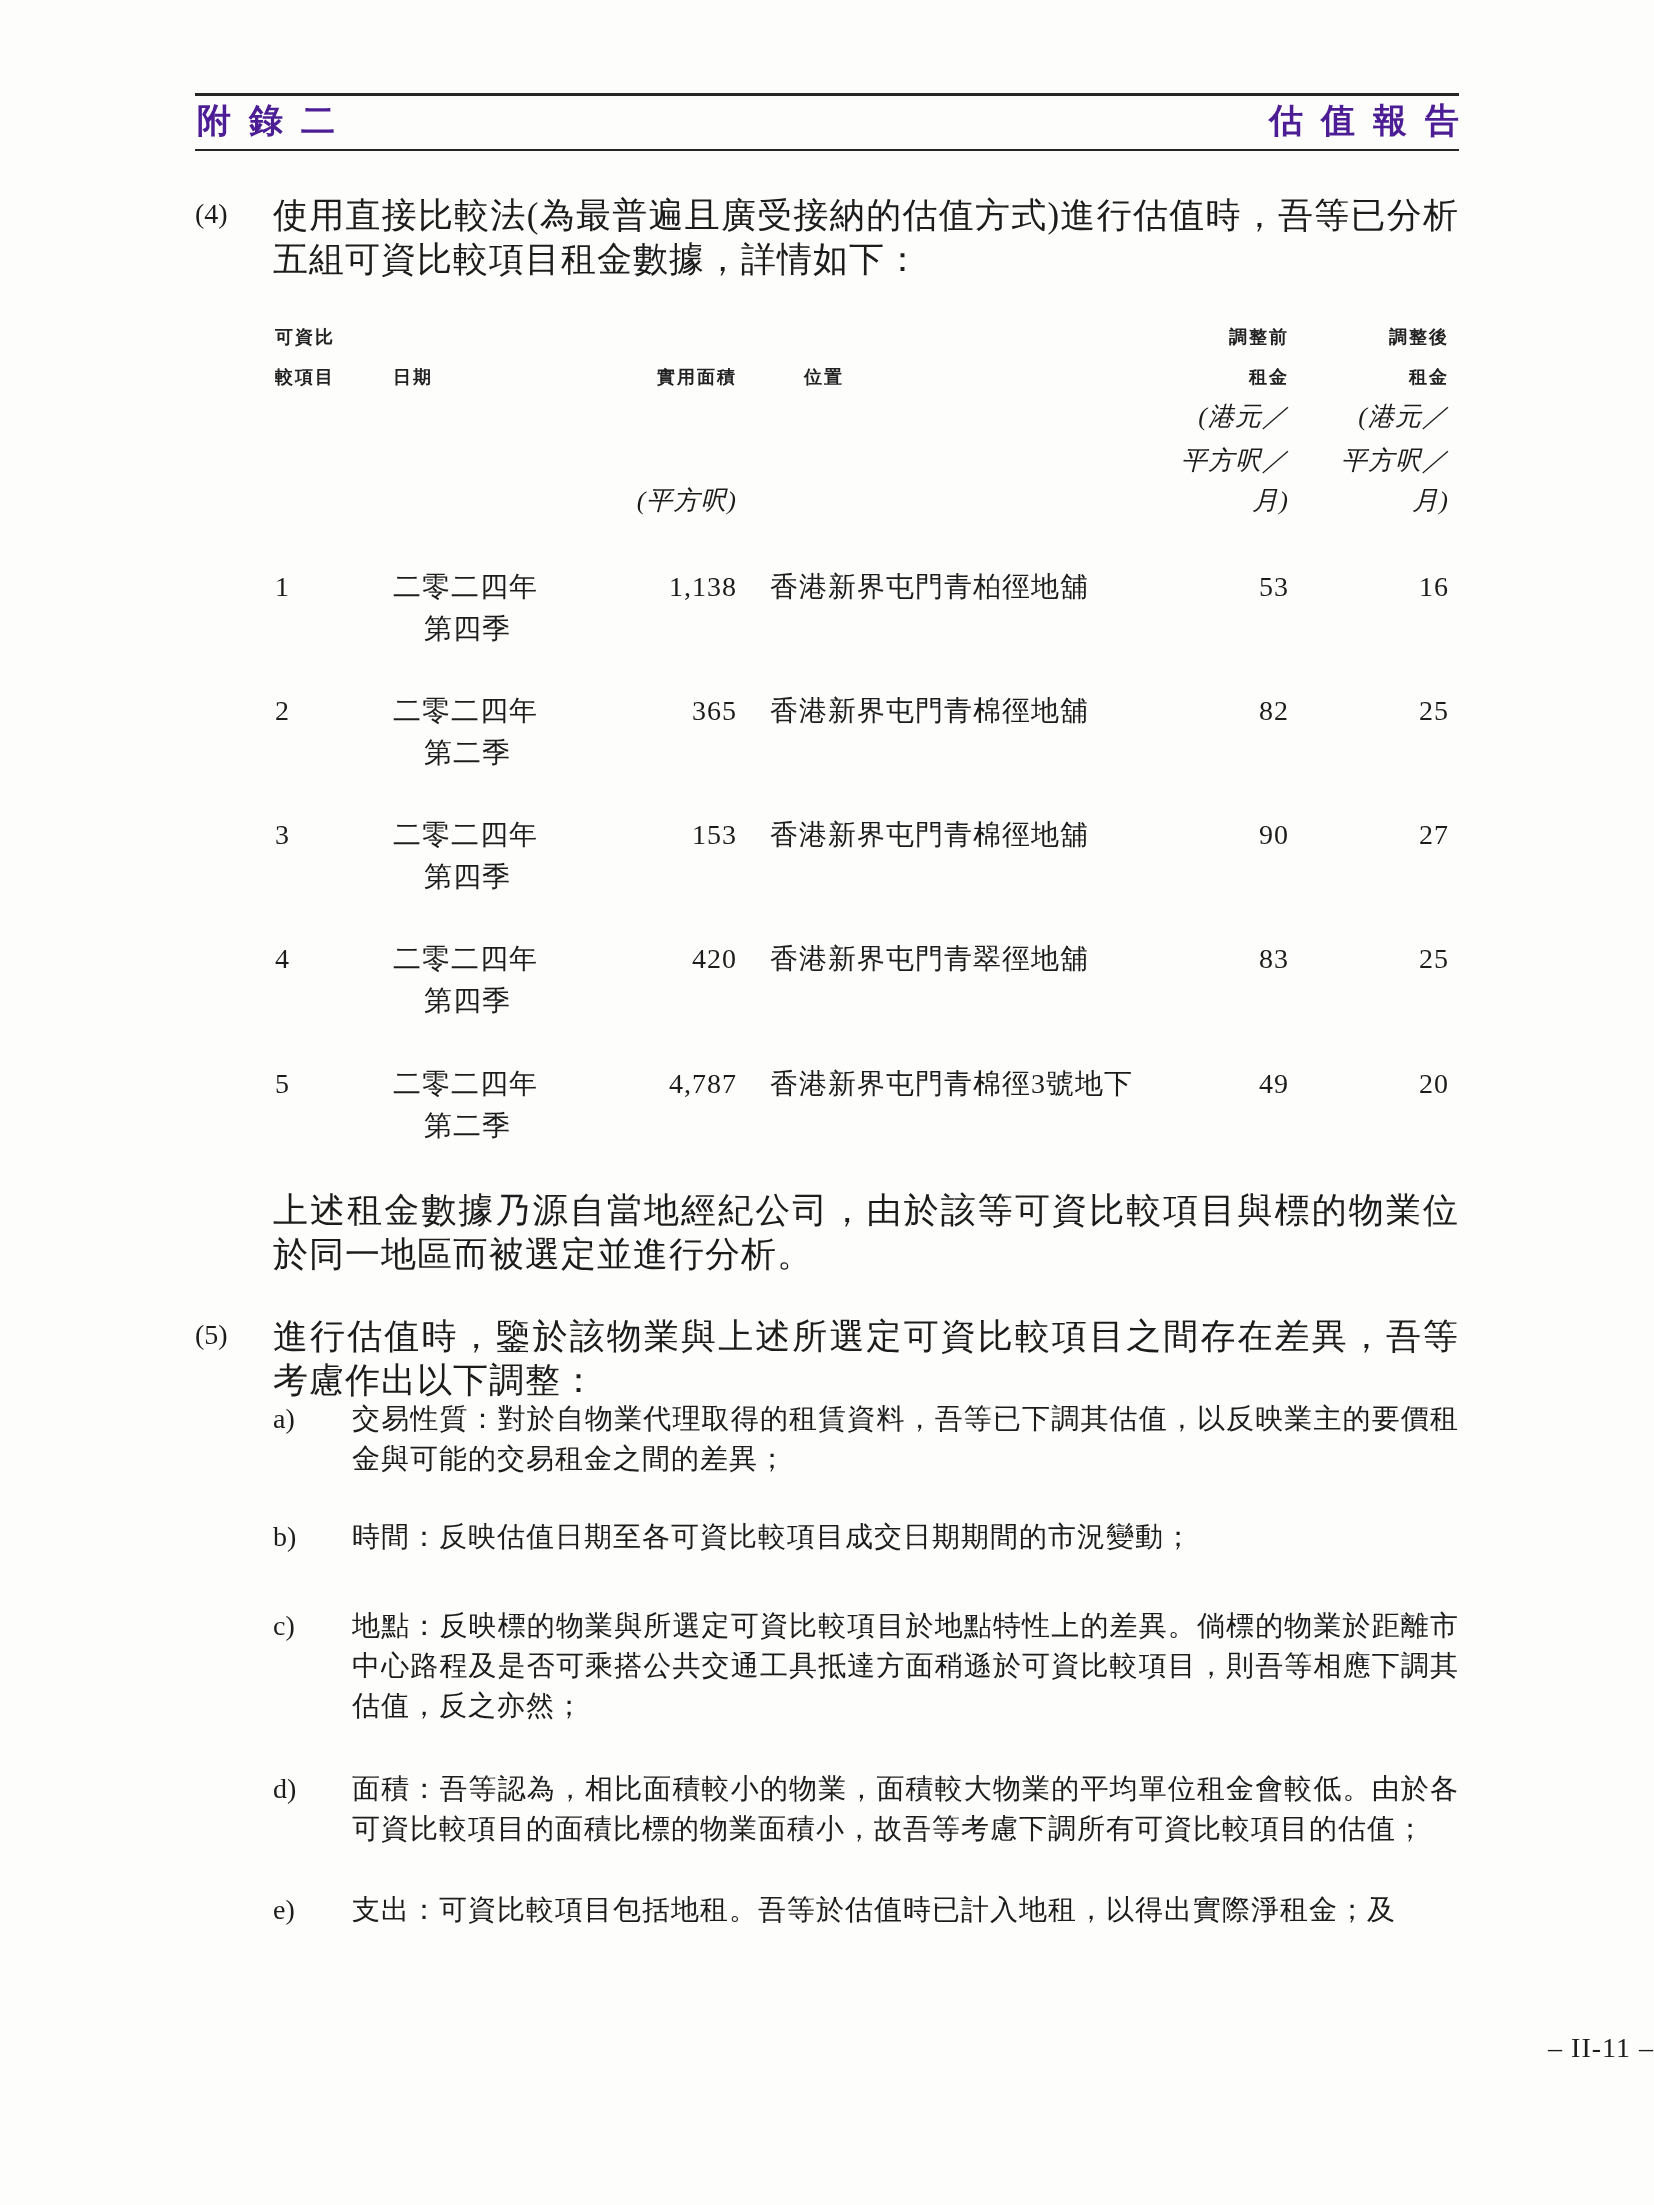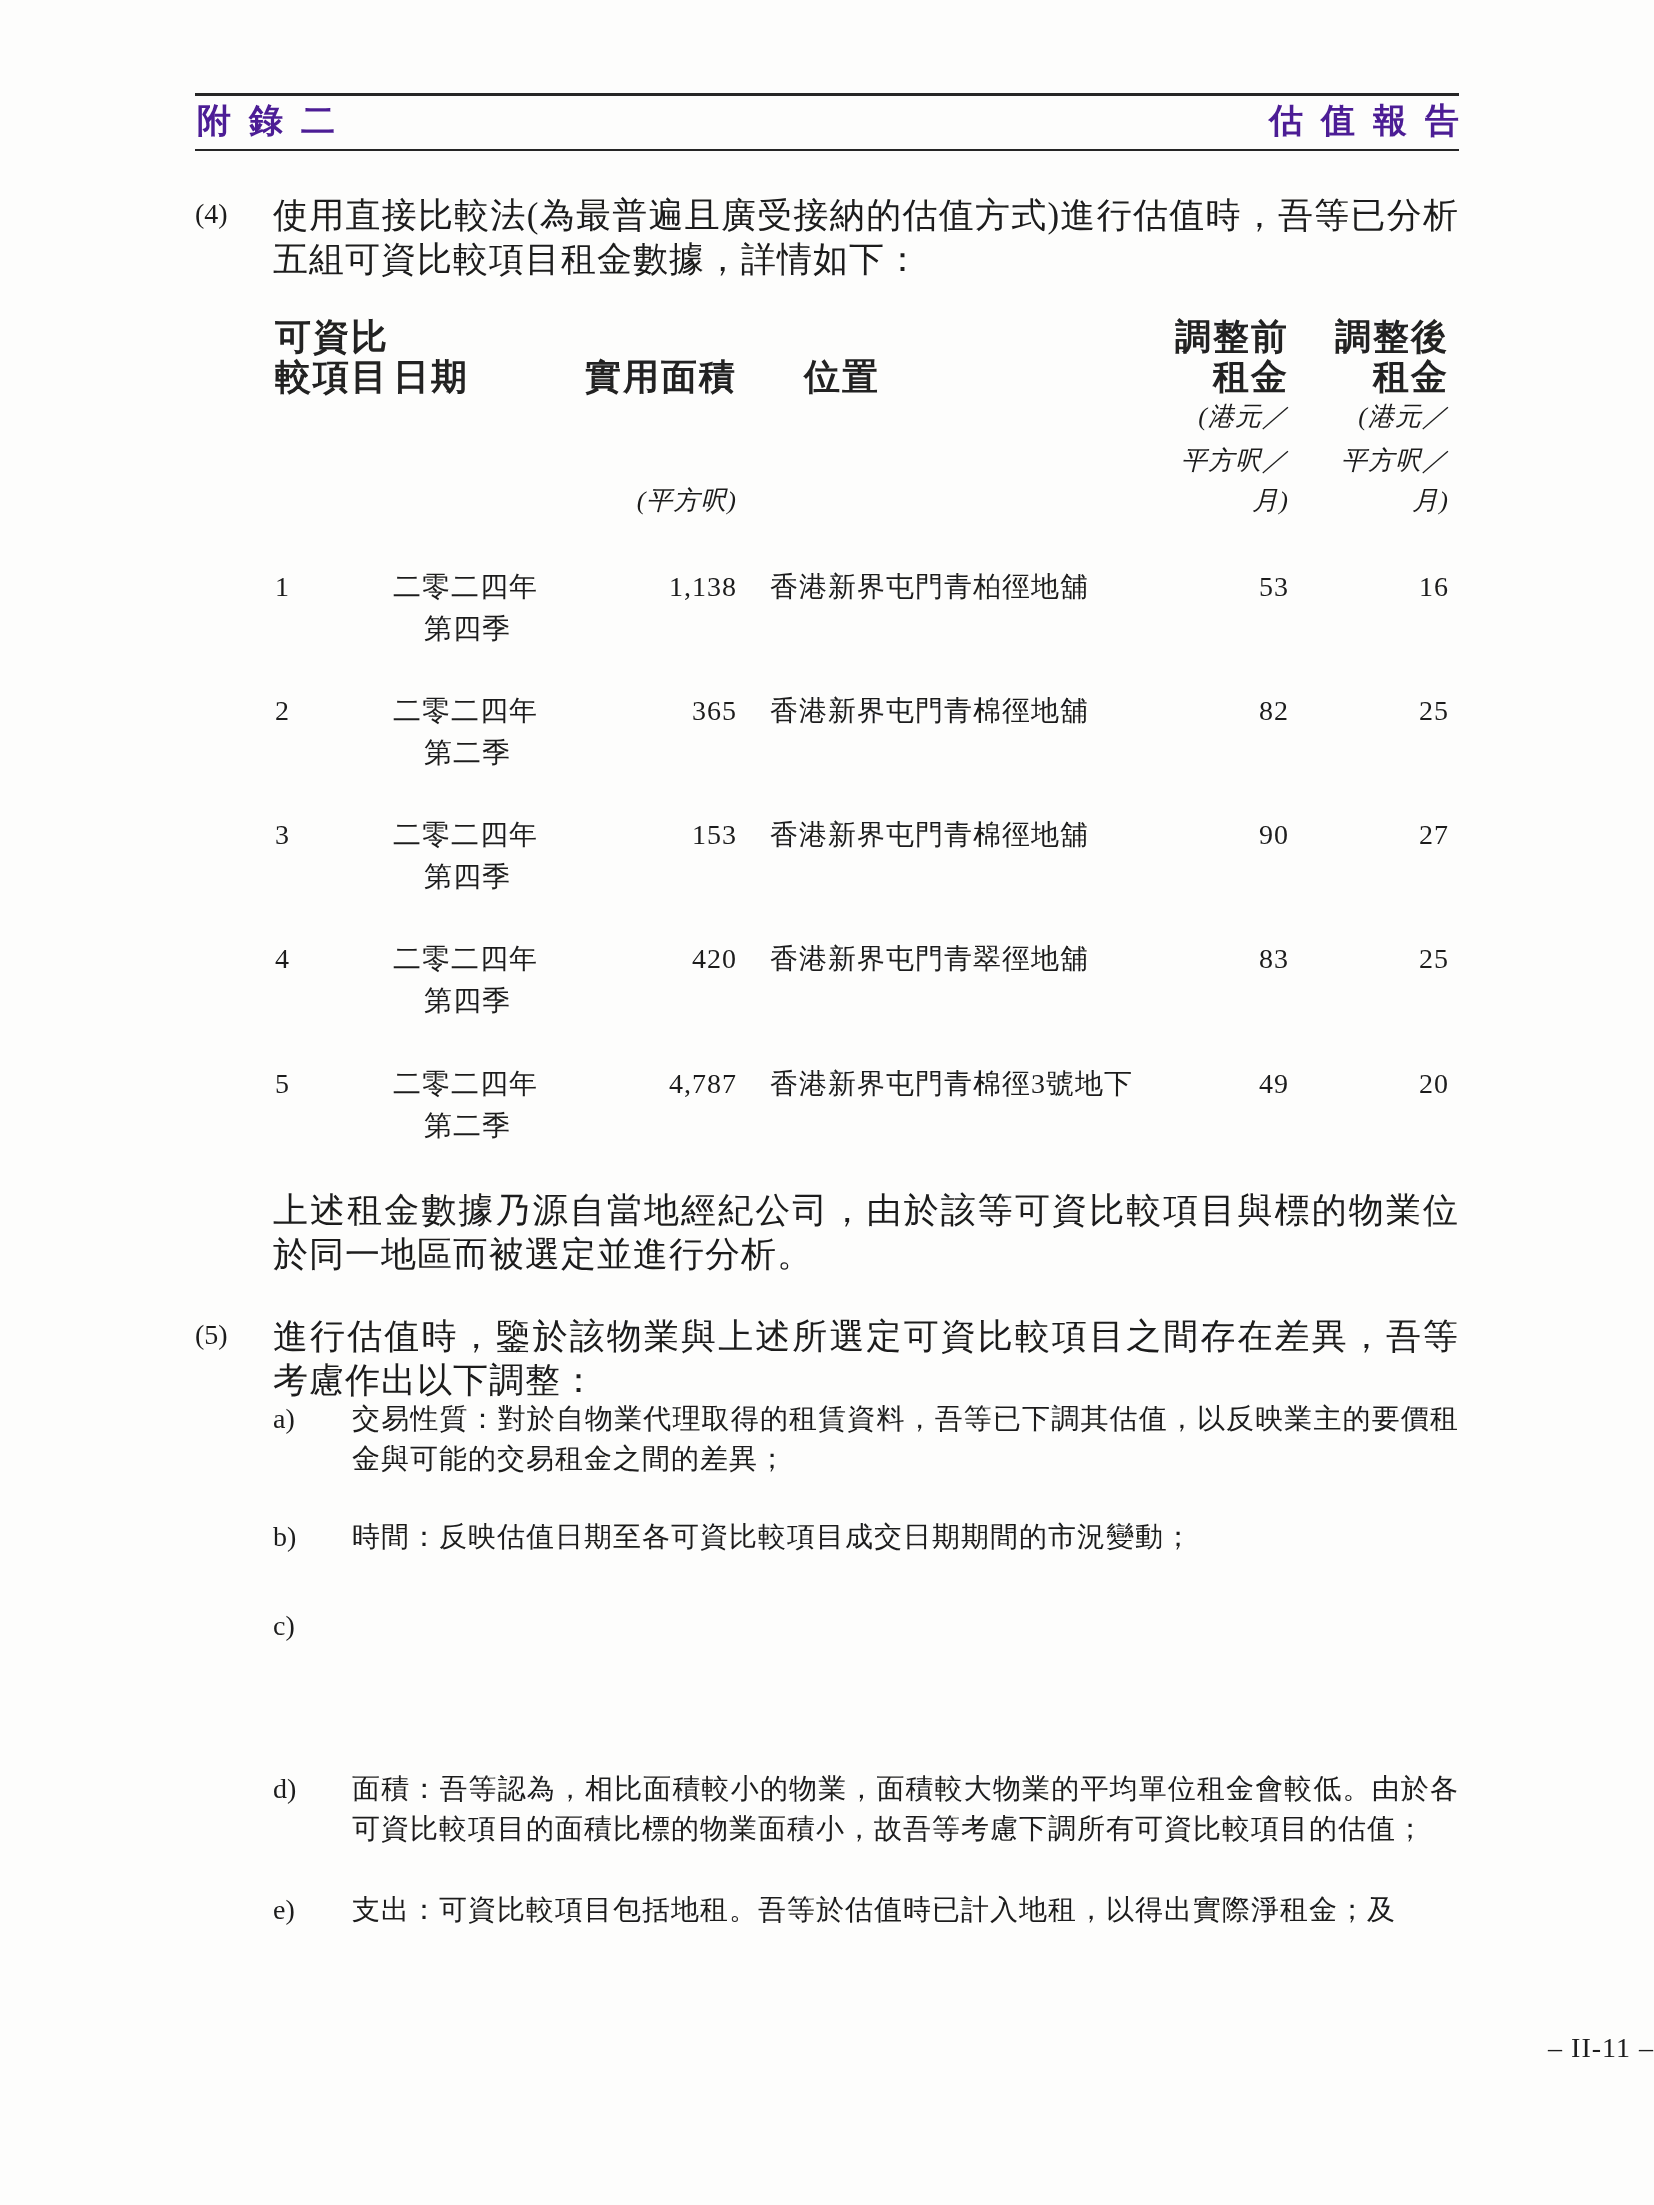--- a/index.html
+++ b/index.html
@@ -26,21 +26,21 @@
   }
   .snum  { position:absolute; left:273px; font-size:28px; line-height:40px; }
   .sub   {
     position:absolute; left:352px; width:1107px;
     font-size:28px; line-height:40px; letter-spacing:1px;
     text-align:justify; text-align-last:left;
   }
 
   .th {
     position:absolute; font-family:"Liberation Sans","DejaVu Sans",sans-serif;
-    font-weight:700; font-size:36px; line-height:40px; letter-spacing:2px; color:#222;
+    font-weight:700; font-size:18px; line-height:40px; letter-spacing:2px; color:#222;
   }
   .tu { position:absolute; font-size:26px; line-height:40px; font-style:italic; letter-spacing:1px; }
   .td { position:absolute; font-size:28px; line-height:40px; letter-spacing:1px; }
   .ar { text-align:right; }
 
   .footer {
     position:absolute; top:2028px; left:0; width:100%;
     text-align:right; font-size:28px; line-height:40px; letter-spacing:1px;
   }
 </style>
@@ -121,20 +121,21 @@
   <div class="pnum" style="top:1315px">(5)</div>
   <div class="para" style="top:1315px">進行估值時，鑒於該物業與上述所選定可資比較項目之間存在差異，吾等考慮作出以下調整：</div>
 
   <div class="snum" style="top:1399px">a)</div>
   <div class="sub" style="top:1399px">交易性質：對於自物業代理取得的租賃資料，吾等已下調其估值，以反映業主的要價租金與可能的交易租金之間的差異；</div>
 
   <div class="snum" style="top:1517px">b)</div>
   <div class="sub" style="top:1517px">時間：反映估值日期至各可資比較項目成交日期期間的市況變動；</div>
 
   <div class="snum" style="top:1606px">c)</div>
+  <div class="sub" style="top:1606px">地點：反映標的物業與所選定可資比較項目於地點特性上的差異。倘標的物業於距離市中心路程及是否可乘搭公共交通工具抵達方面稍遜於可資比較項目，則吾等相應下調其估值，反之亦然；</div>
 
   <div class="snum" style="top:1769px">d)</div>
   <div class="sub" style="top:1769px">面積：吾等認為，相比面積較小的物業，面積較大物業的平均單位租金會較低。由於各可資比較項目的面積比標的物業面積小，故吾等考慮下調所有可資比較項目的估值；</div>
 
   <div class="snum" style="top:1890px">e)</div>
   <div class="sub" style="top:1890px">支出：可資比較項目包括地租。吾等於估值時已計入地租，以得出實際淨租金；及</div>
 
   <div class="footer">– II-11 –</div>
 
 </div>

